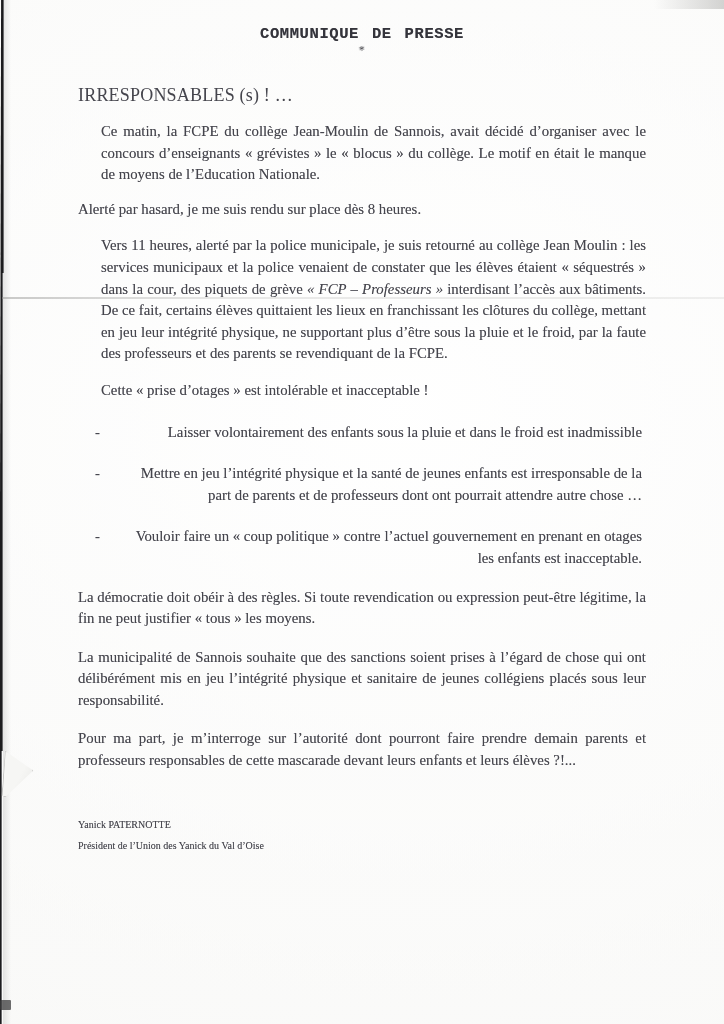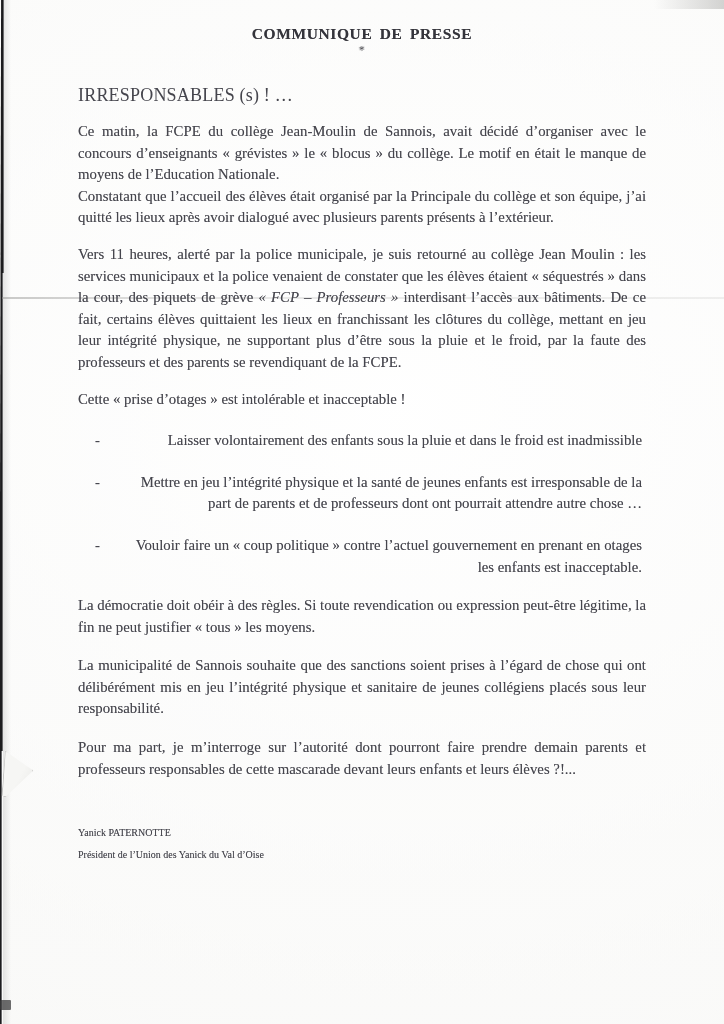--- a/index.html
+++ b/index.html
@@ -51,41 +51,42 @@
   }
   .doc-title {
     margin-top: 25px;
     text-align: center;
     font-weight: bold;
     font-size: 15.5px;
     letter-spacing: 0.6px;
     word-spacing: 3px;
     color: #34343b;
     text-shadow: 0 0 0.5px rgba(50,50,58,0.55);
+    font-family: Liberation Mono, monospace;
   }
   .title-mark {
     text-align: center;
     font-size: 12px;
     color: #3a3a40;
     margin-top: 0px;
     filter: blur(0.3px);
     transform: rotate(-8deg);
   }
   .doc-heading {
     margin-top: 27px;
     font-size: 18px;
     letter-spacing: 0.2px;
   }
   p.body-par {
     font-size: 14.8px;
     line-height: 21.6px;
     text-align: justify;
     text-shadow: 0 0 0.4px rgba(64,64,72,0.45);
   }
-  .gap-1 { margin-top: 15px; }
+  .gap-1 { margin-top: 15px; margin-left: 23px; }
   .gap-2 { margin-top: 13px; }
   .gap-0 { margin-top: 0; }
   .gap-3 { margin-top: 17px; }
   .italic-seg { font-style: italic; }
   .bullet-row {
     display: flex;
     margin-top: 20px;
     padding-left: 17px;
     font-size: 14.8px;
     line-height: 21.6px;
@@ -132,21 +133,21 @@
 
   <div class="content">
 
     <div class="doc-title">COMMUNIQUE DE PRESSE</div>
     <div class="title-mark">*</div>
 
     <div class="doc-heading">IRRESPONSABLES (s) ! …</div>
 
     <p class="body-par gap-1">Ce matin, la FCPE du collège Jean-Moulin de Sannois, avait décidé d’organiser avec le concours d’enseignants « grévistes » le « blocus » du collège. Le motif en était le manque de moyens de l’Education Nationale.</p>
 
-    <p class="body-par gap-0">Constatant que l’accueil des élèves était organisé par la Principale du collège et son équipe, j’ai quitté les lieux après avoir dialogué avec plusieurs parents présents à l’extérieur.</p>
+    <p class="body-par gap-2">Alerté par hasard, je me suis rendu sur place dès 8 heures.</p>
 
     <p class="body-par gap-1"><span>Vers 11 heures, alerté par la police municipale, je suis retourné au collège Jean Moulin : les services municipaux et la police venaient de constater que les élèves étaient « séquestrés » dans la cour, des piquets de grève </span><span class="italic-seg">« FCP – Professeurs »</span><span> interdisant l’accès aux bâtiments. De ce fait, certains élèves quittaient les lieux en franchissant les clôtures du collège, mettant en jeu leur intégrité physique, ne supportant plus d’être sous la pluie et le froid, par la faute des professeurs et des parents se revendiquant de la FCPE.</span></p>
 
     <p class="body-par gap-1">Cette « prise d’otages » est intolérable et inacceptable !</p>
 
     <div class="bullet-row">
       <span class="bullet-dash">-</span>
       <span class="bullet-text">Laisser volontairement des enfants sous la pluie et dans le froid est inadmissible</span>
     </div>
     <div class="bullet-row">

